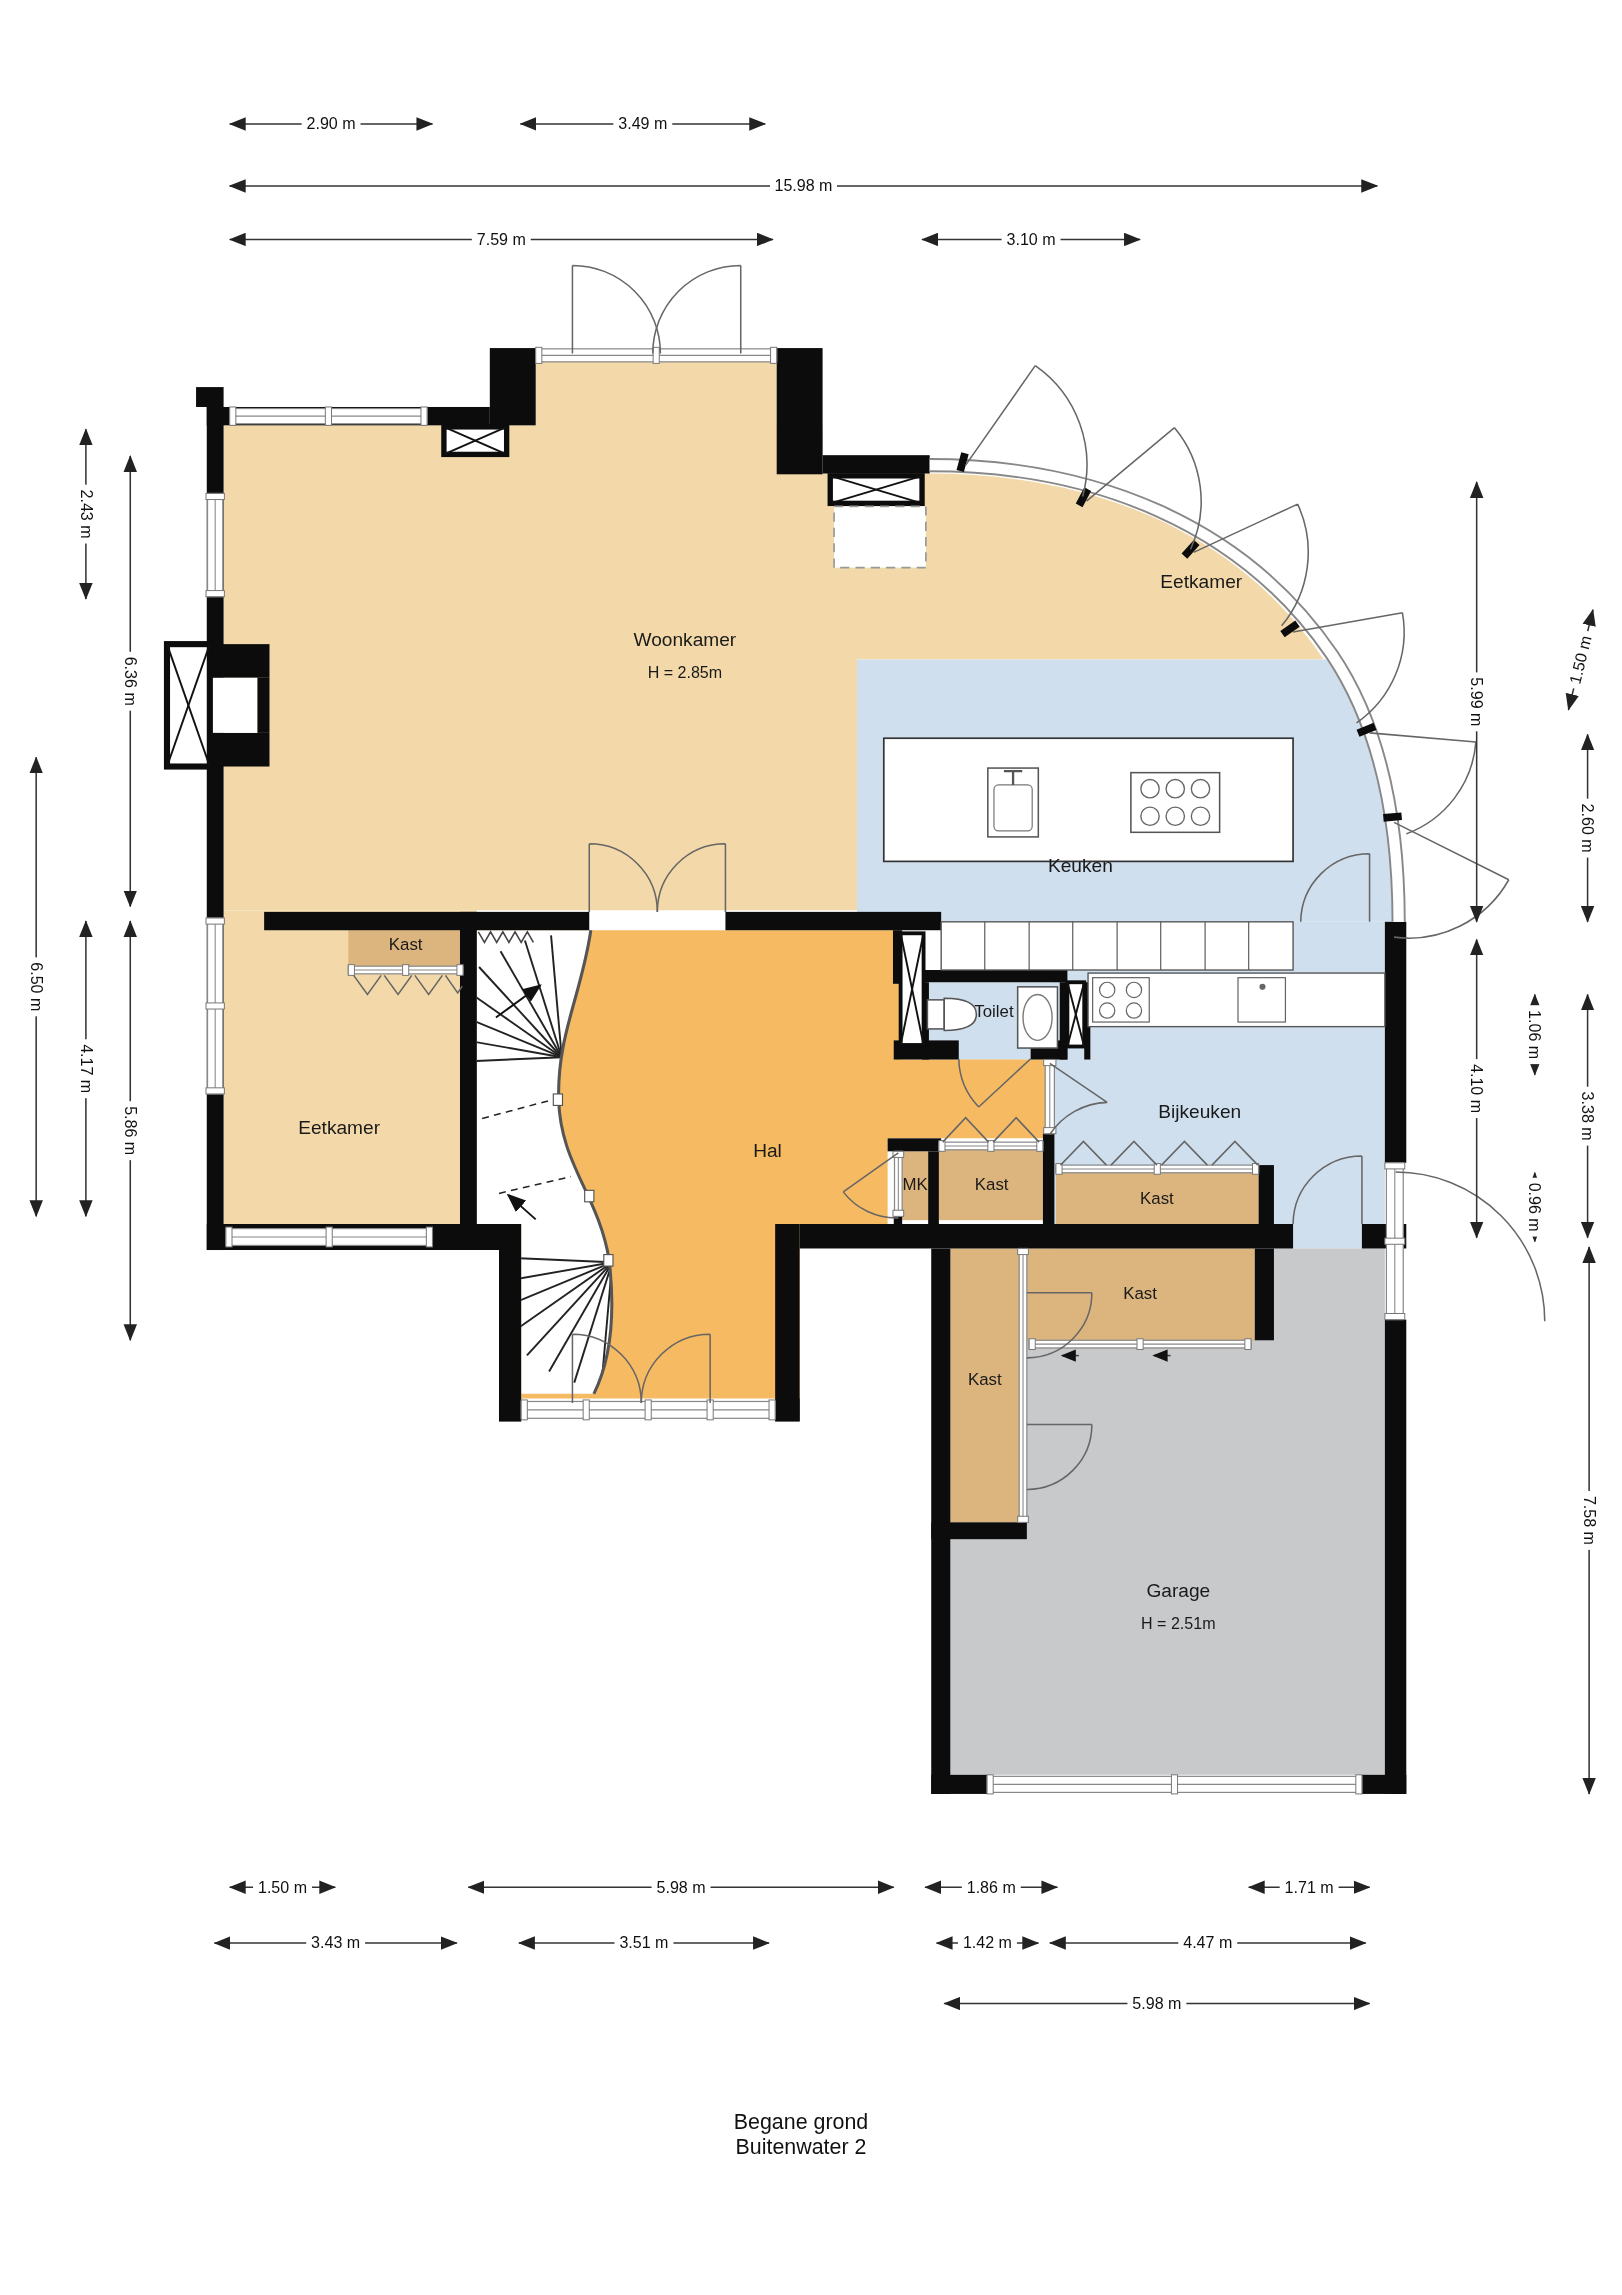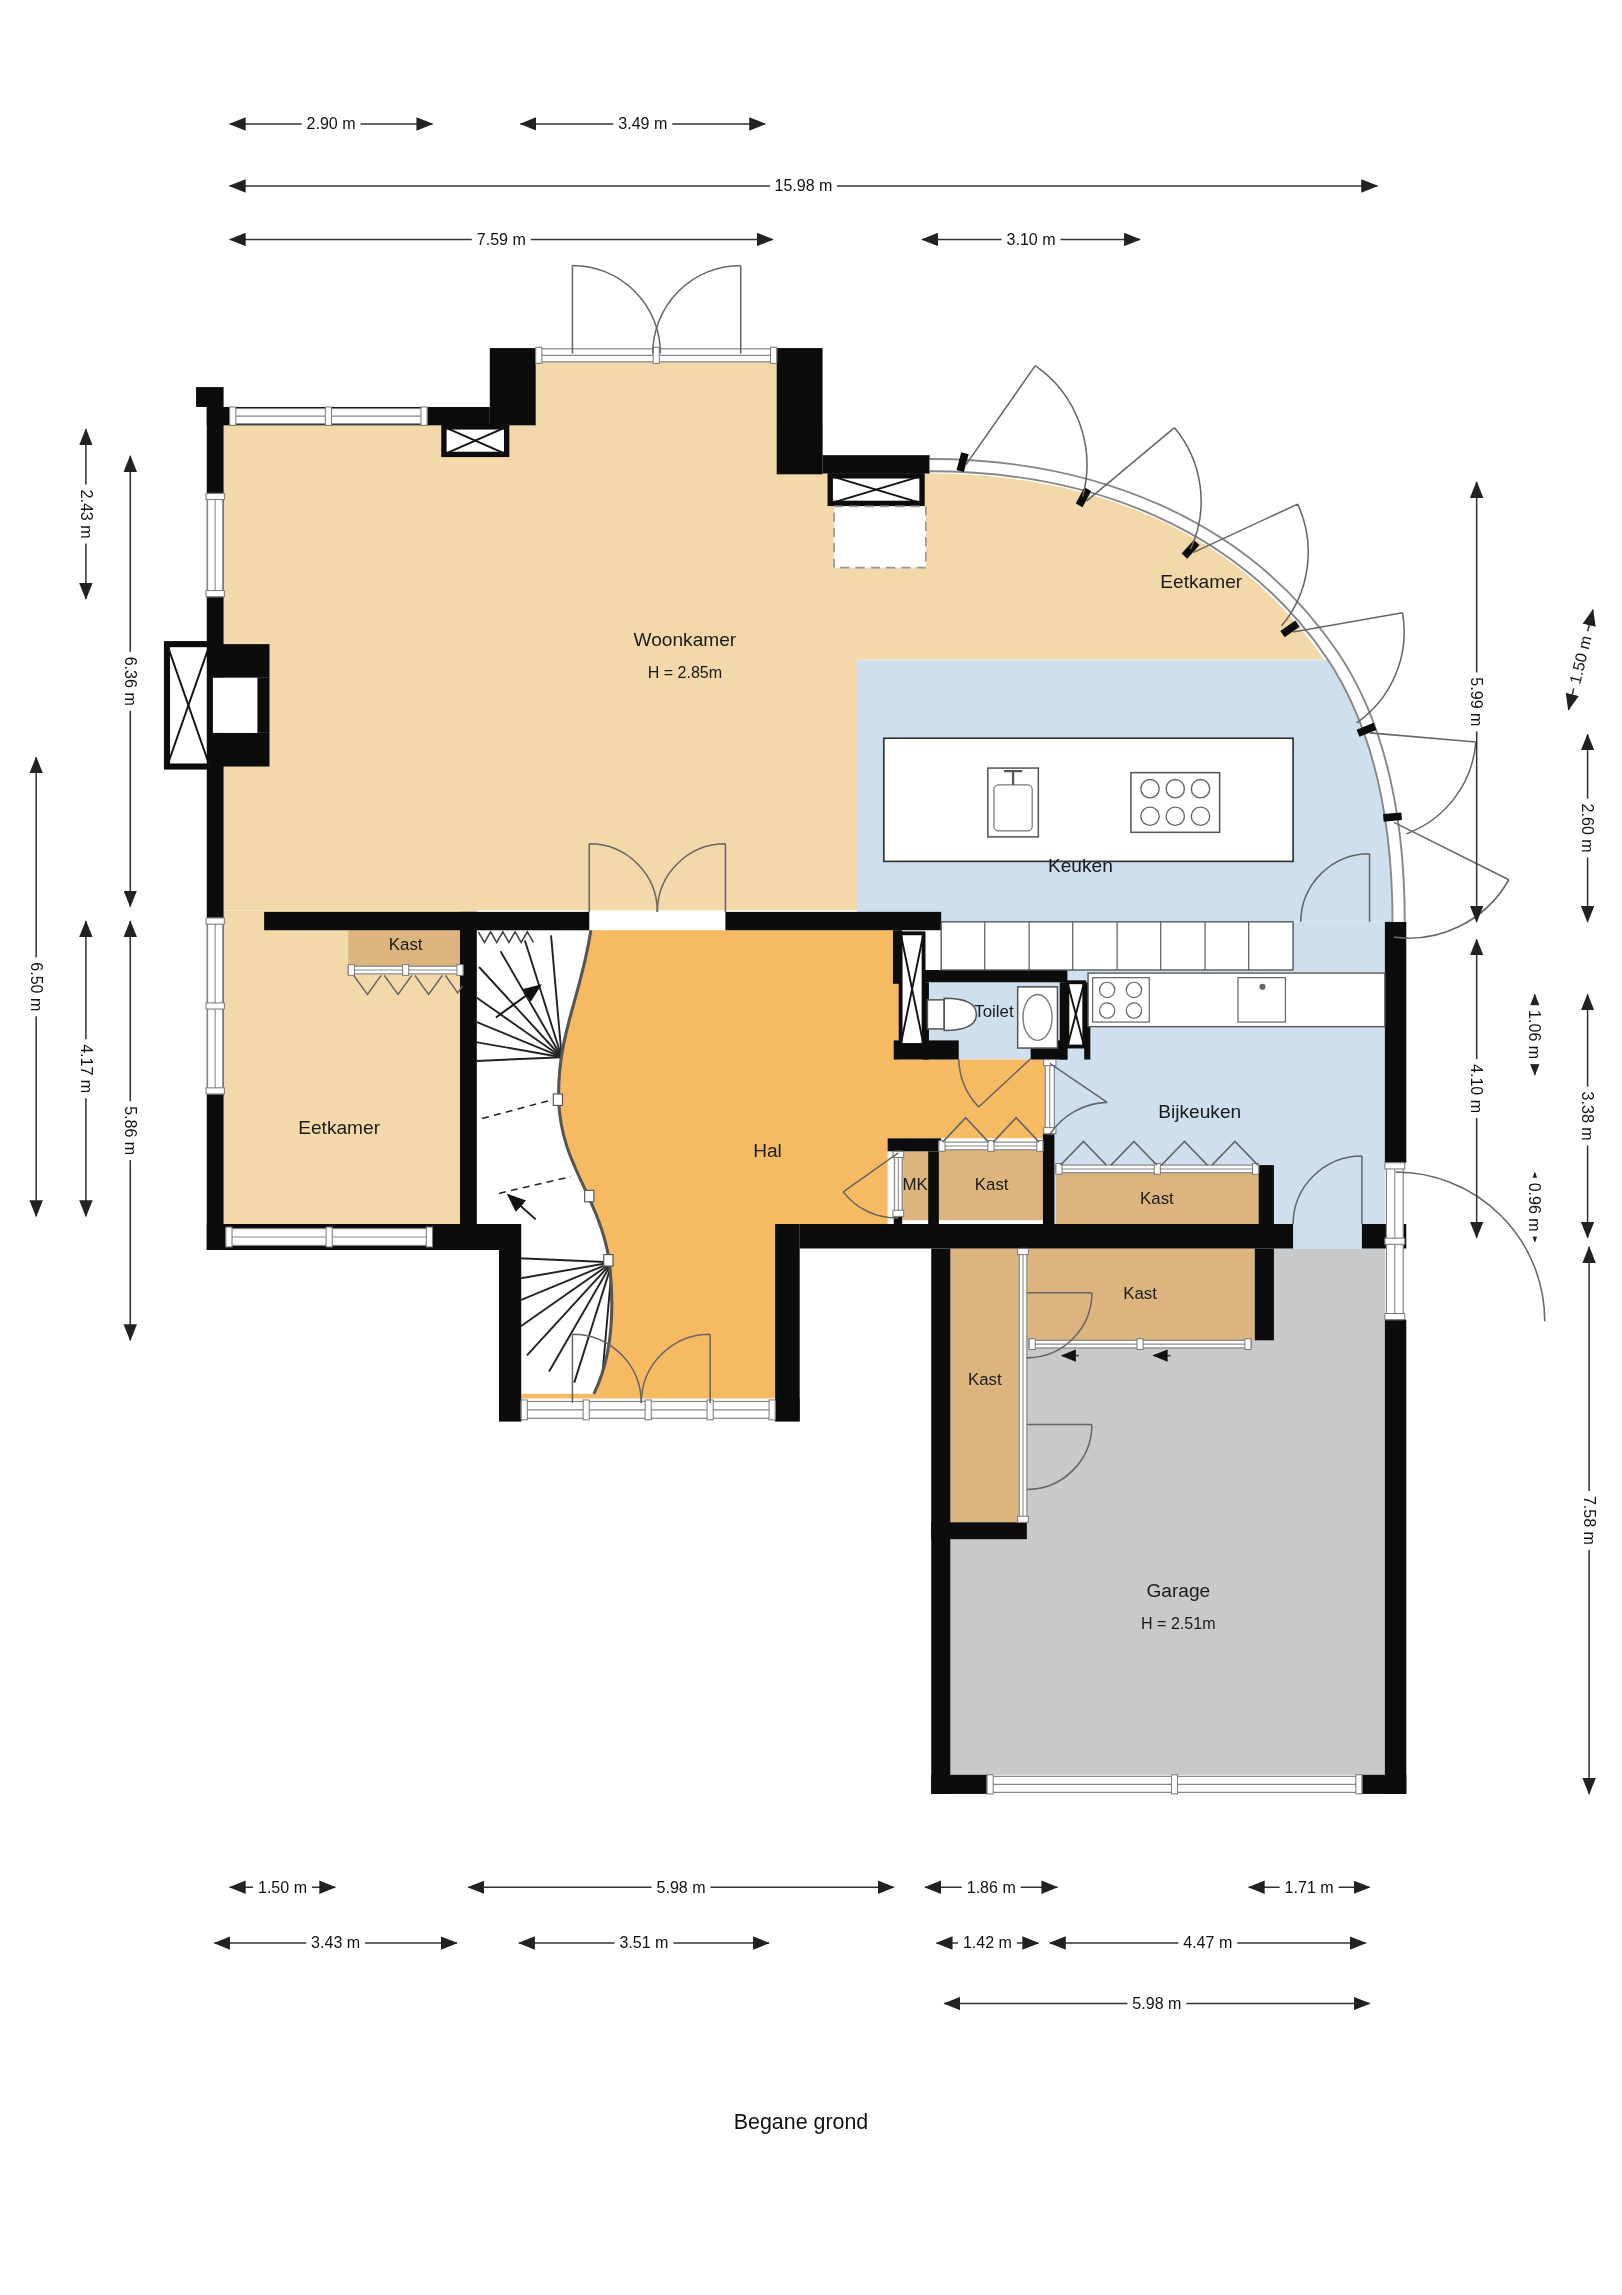--- a/index.html
+++ b/index.html
@@ -431,14 +431,15 @@
       <text x="1512" y="1574" text-anchor="middle" class="room-label-sm">Kast</text>
       <text x="1287" y="1810" text-anchor="middle" class="room-label-sm">Kast</text>
       <text x="1490" y="1698" text-anchor="middle" class="room-label-sm">Kast</text>
       <text x="1540" y="2088" text-anchor="middle" class="room-label-lg">Garage</text>
       <text x="1540" y="2129" text-anchor="middle" class="room-sub">H = 2.51m</text>
     </g>
 </svg>
 
 <div class="caption">
   <div>Begane grond</div>
+  <div>Buitenwater 2</div>
 </div>
 
 
 </body></html>

